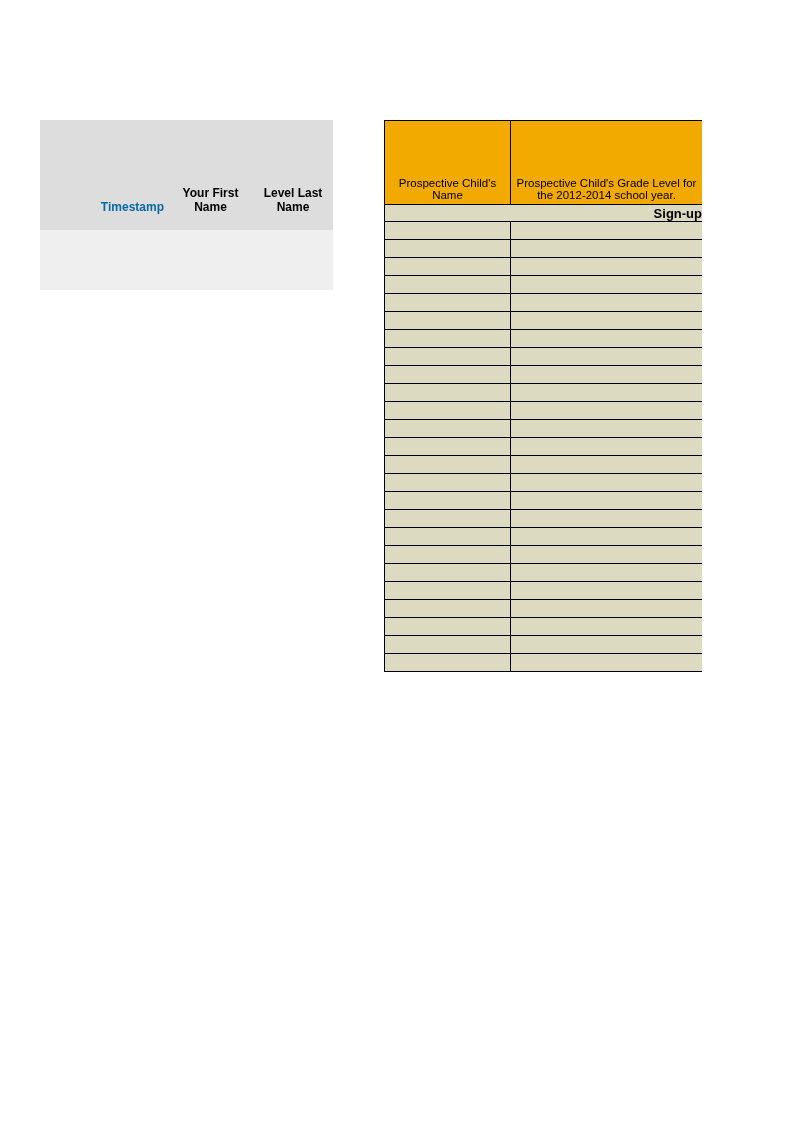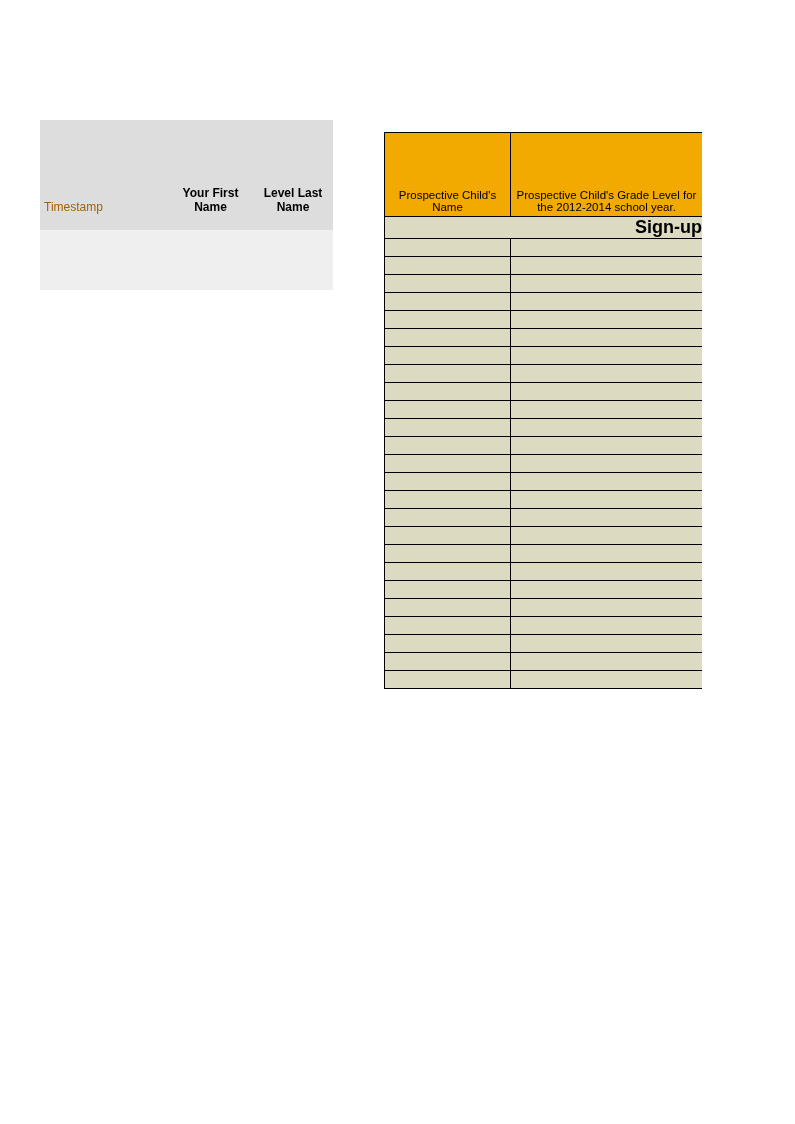--- a/index.html
+++ b/index.html
@@ -30,61 +30,60 @@
     background: #dddddd;
     border: none;
     padding: 16px 4px;
     vertical-align: bottom;
     height: 78px;
     font-weight: bold;
     color: #000000;
     text-align: center;
   }
   .left-table th.ts {
-    color: #a16207;
-    font-weight: normal;
-    text-align: left;
+    color: #0369a1;
+    font-weight: bold;
+    text-align: right;
   }
   .left-table td {
     background: #efefef;
     border: none;
     height: 58px;
   }
   
   .right-wrap {
     position: absolute;
     top: 120px;
     left: 384px;
     width: 318px;
     overflow: hidden;
   }
   .right-table {
     border-collapse: collapse;
     font-size: 11.5px;
     table-layout: fixed;
     width: 100%;
-    margin-top: 12px;
   }
   .right-table th {
     background: #f2a900;
     color: #000000;
     font-weight: normal;
     border: 1px solid #000000;
     height: 78px;
     vertical-align: bottom;
     padding: 2px 3px 3px 3px;
     text-align: center;
   }
   .right-table .signup-row td {
     background: #dcdac0;
     border: 1px solid #000000;
     height: 16px;
     text-align: right;
     font-weight: bold;
-    font-size: 18px;
+    font-size: 13px;
     padding: 0 0 0 0;
     white-space: nowrap;
   }
   .right-table td.cell {
     background: #dcdac0;
     border: 1px solid #000000;
     height: 17px;
     padding: 0;
   }
 </style>

